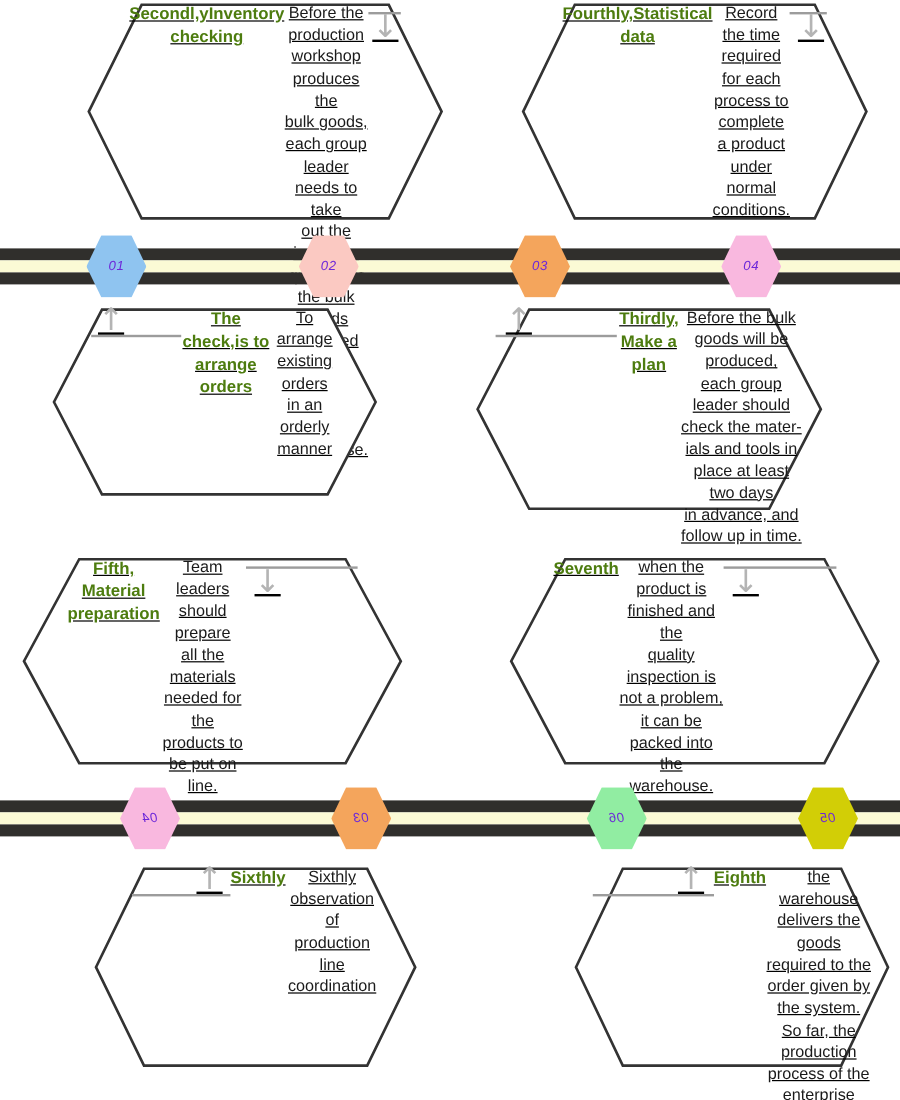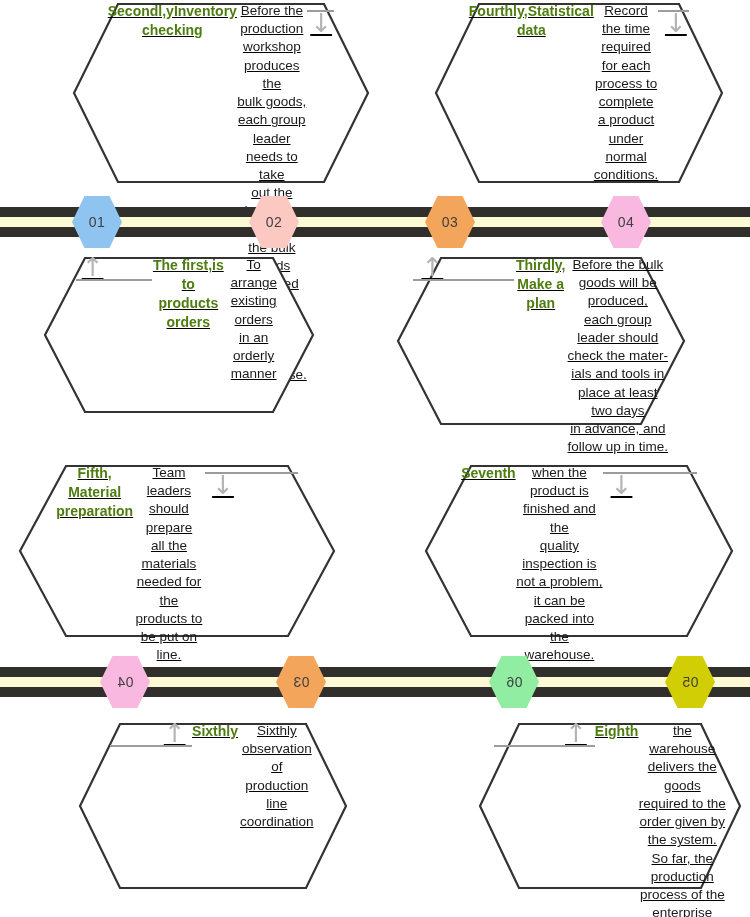--- a/index.html
+++ b/index.html
@@ -21,24 +21,25 @@
   .band .stripe{position:absolute;left:0;top:10px;width:750px;height:10px;background:#fbfad5;}
 
   
   .numhex{
     position:absolute;
     width:50px;height:52px;
     clip-path:polygon(25% 0%,75% 0%,100% 50%,75% 100%,25% 100%,0% 50%);
     display:flex;align-items:center;justify-content:center;
   }
   .numhex .num{
-    color:#404040;
-    font-size:14px;
+    color:#6d28d9;
+    font-size:11px;
     letter-spacing:.5px;
     line-height:1;
+    font-style:italic;
   }
   .numhex.mirrored .num{transform:scaleX(-1);}
 
   
   .hex{
     position:absolute;
     box-sizing:border-box;
   }
   .hex .shape{
     position:absolute;inset:0;
@@ -164,21 +165,21 @@
         <polygon points="42,2 230,2 270,79 230,156 42,156 2,79" fill="#ffffff" stroke="#333333" stroke-width="2.2"></polygon>
       </svg>
     </div>
     <div class="inner">
       <div class="divider align-left gap-above">
         <div class="arrow-row">
           <span class="arrow">↑</span>
         </div>
         <hr class="rule">
       </div>
-      <div class="title">The first,is to products orders</div>
+      <div class="title">The check,is to arrange orders</div>
       <div class="body">To arrange existing orders
 in an orderly manner</div>
     </div>
   </div>
 
   <div class="hex" style="left:396px;top:256px;width:290px;height:170px;">
     <div class="shape">
       <svg viewBox="0 0 290 170" preserveAspectRatio="none">
         <polygon points="45,2 245,2 288,85 245,168 45,168 2,85" fill="#ffffff" stroke="#333333" stroke-width="2.2"></polygon>
       </svg>

